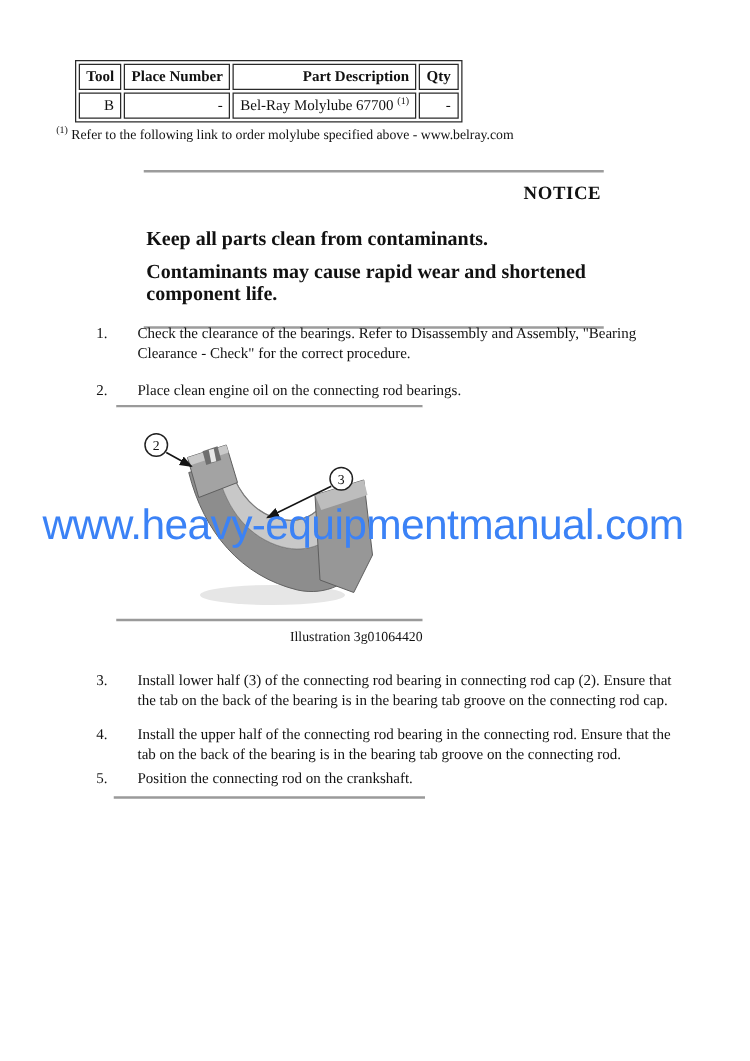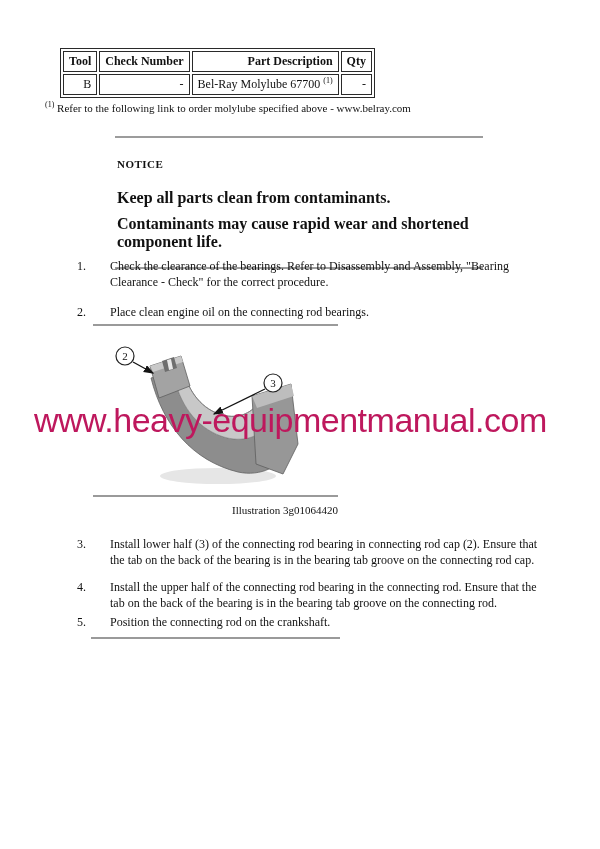--- a/index.html
+++ b/index.html
@@ -53,25 +53,25 @@
   .notice {
     position: absolute;
     left: 115px;
     top: 136px;
     width: 368px;
     border-top: 2px solid #9c9c9c;
     border-bottom: 2px solid #9c9c9c;
     padding: 7px 2px 16px 2px;
   }
   .notice-title {
-    text-align: left;
+    text-align: right;
     font-weight: bold;
-    font-size: 11px;
+    font-size: 15px;
     letter-spacing: 0.5px;
-    margin-top: 13px;
+    margin-top: 2px;
   }
   .notice-line { font-weight: bold; font-size: 16px; margin-top: 19px; }
   .notice-line + .notice-line { margin-top: 8px; }
 
   
   .step {
     position: absolute;
     left: 77px;
     display: flex;
     font-size: 12px;
@@ -112,35 +112,35 @@
 
   
   .watermark {
     position: absolute;
     left: 34px;
     top: 401px;
     width: 540px;
     font-family: "Liberation Sans", sans-serif;
     font-size: 34px;
     letter-spacing: -0.5px;
-    color: #be185d;
+    color: #3b82f6;
     white-space: nowrap;
     z-index: 20;
   }
 </style>
 </head>
 <body>
 
 <div class="page">
 
   <table class="parts-table">
     <tbody>
         <tr>
       <th class="col-tool">Tool</th>
-      <th class="col-pn">Check Number</th>
+      <th class="col-pn">Place Number</th>
       <th class="col-desc">Part Description</th>
       <th class="col-qty">Qty</th>
     </tr>
     <tr>
       <td>B</td>
       <td>-</td>
       <td><span>Bel-Ray Molylube 67700</span> <sup class="fn">(1)</sup></td>
       <td>-</td>
     </tr>
   </tbody>

